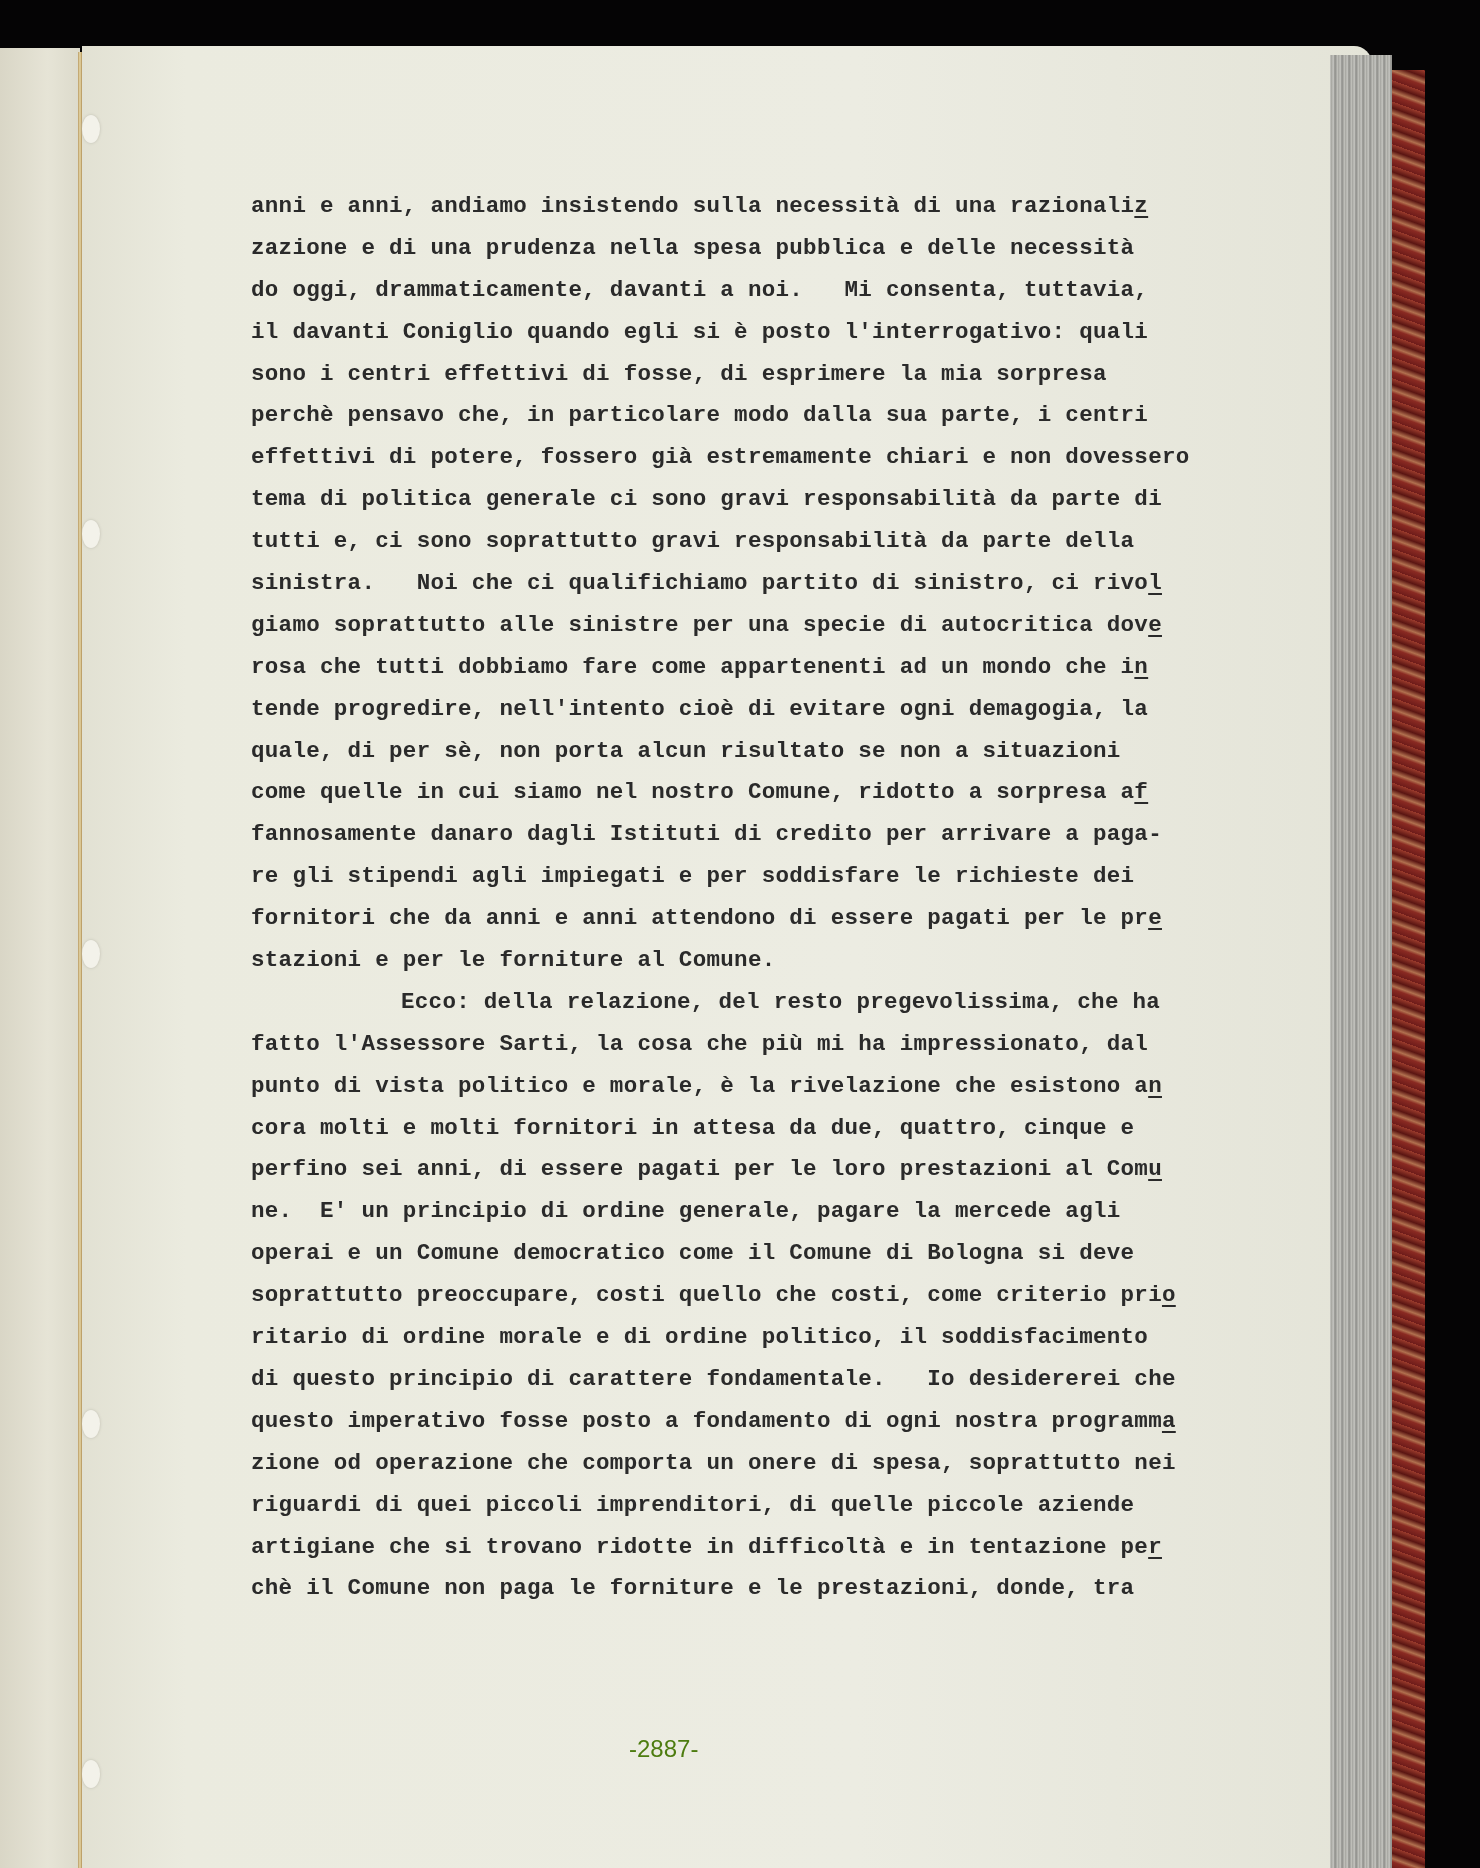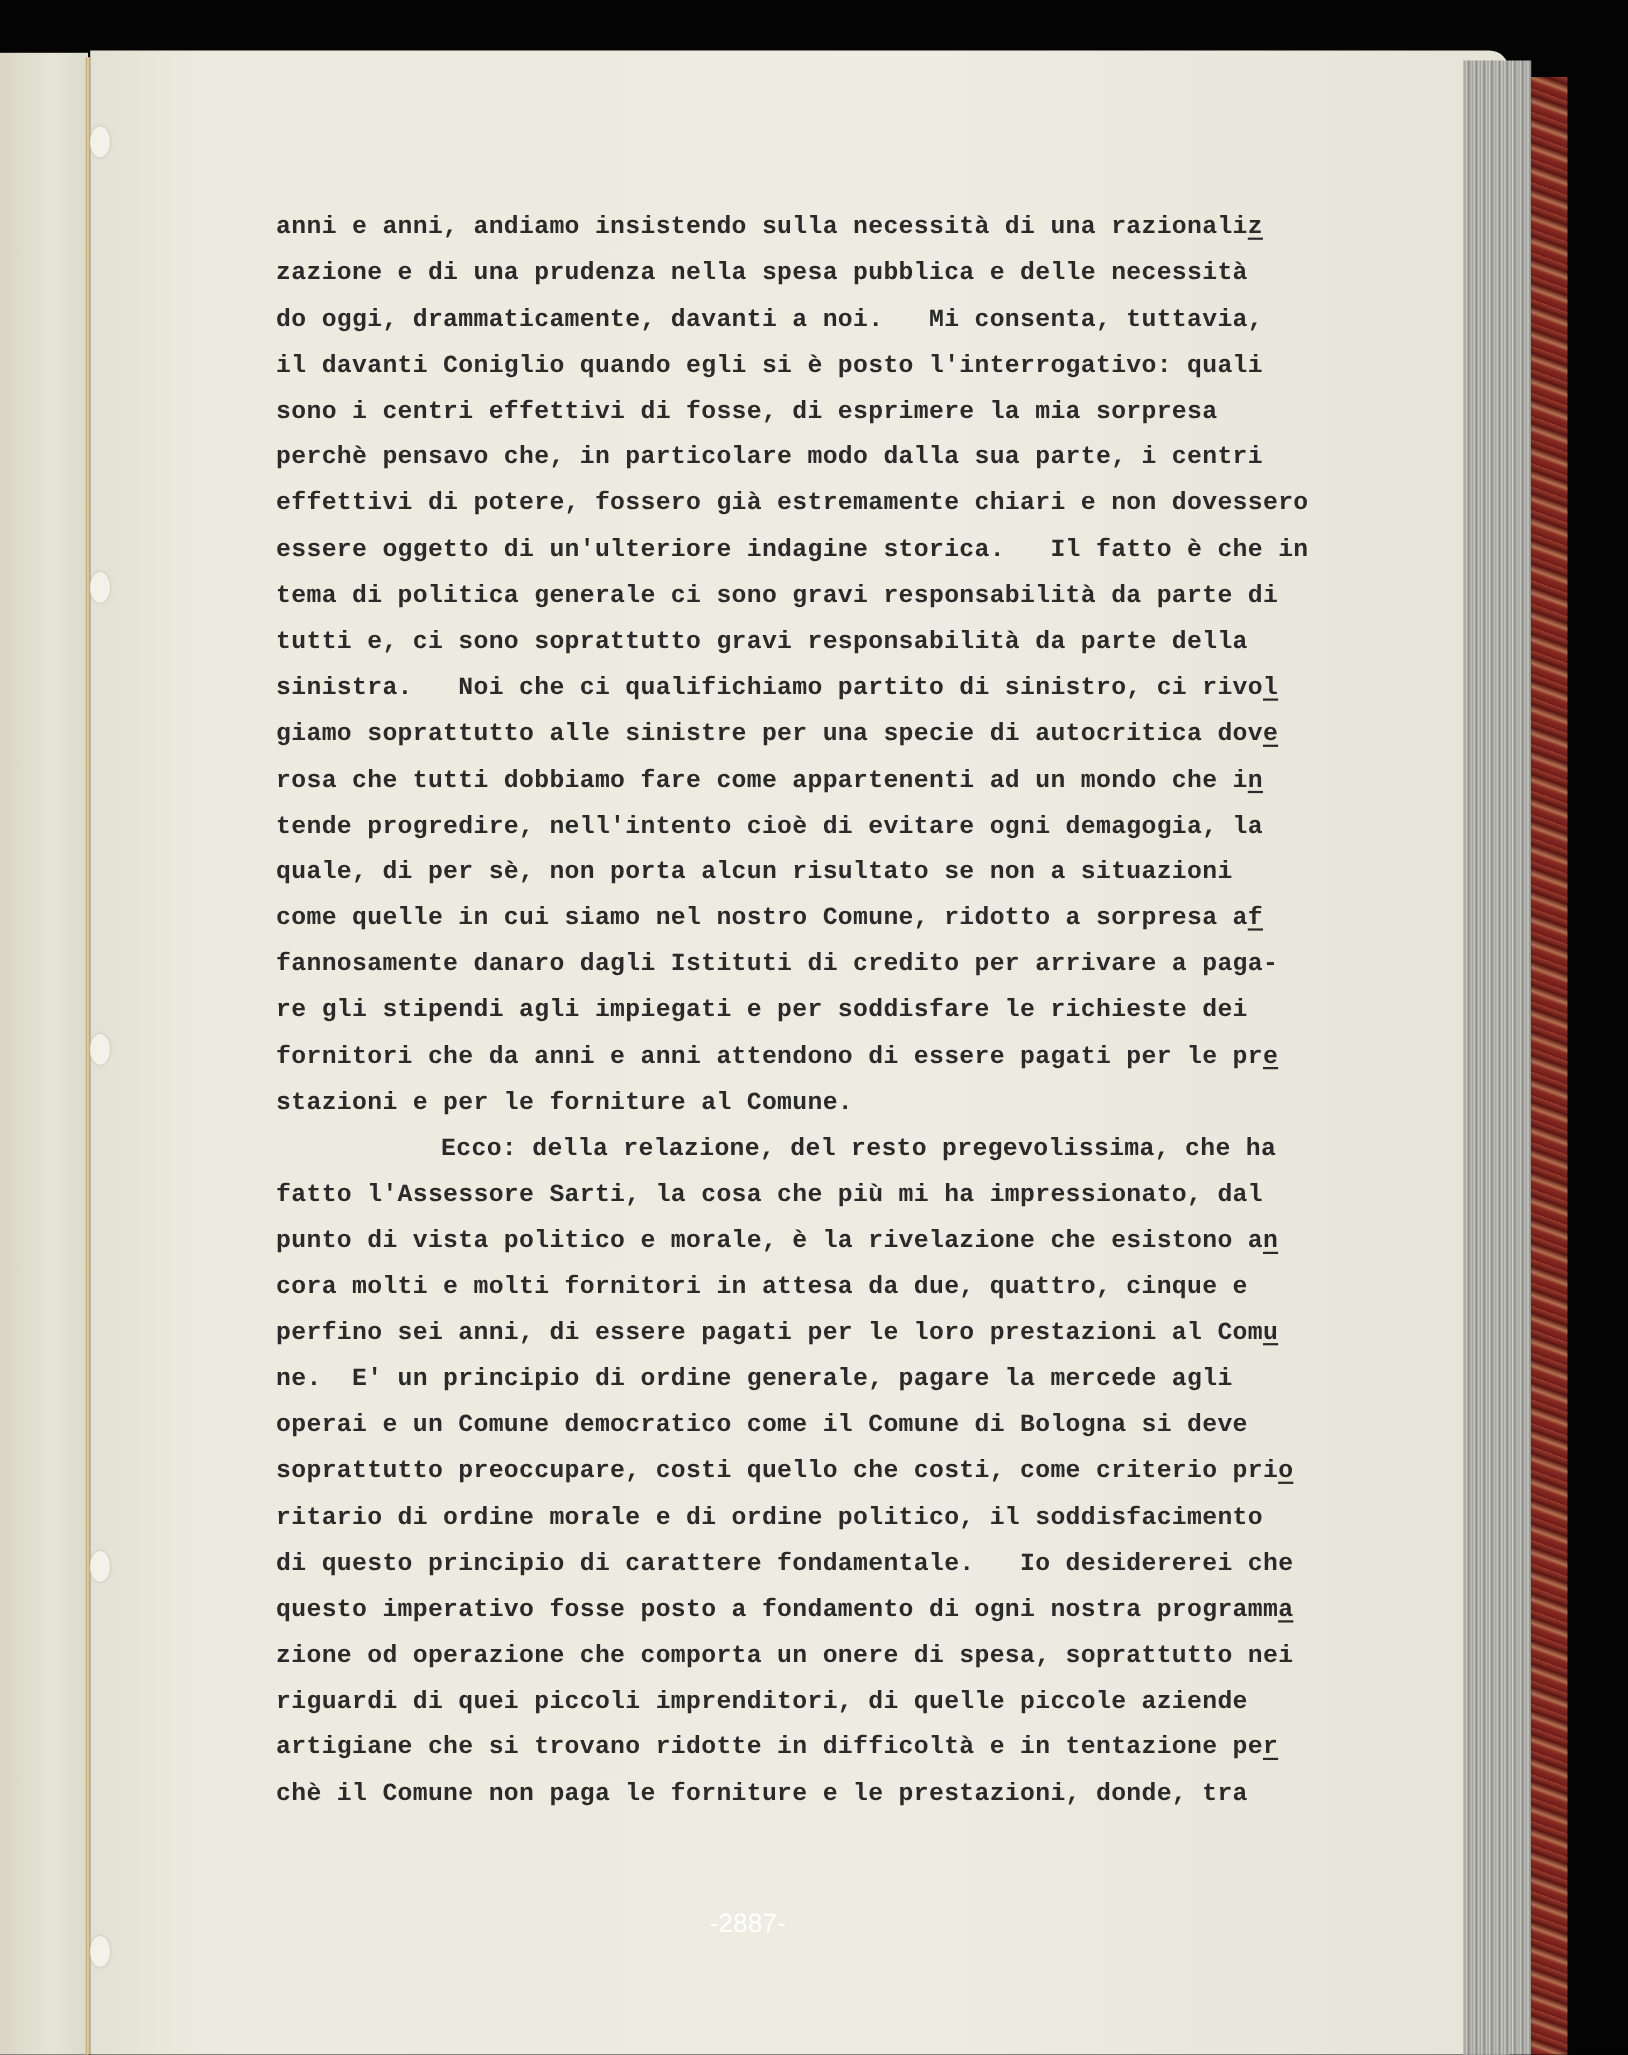--- a/index.html
+++ b/index.html
@@ -30,22 +30,22 @@
   }
   .tab { position: absolute; width: 18px; height: 28px; background: #f3f2ea; border-radius: 50%; box-shadow: 0 0 3px #bfbdb0; }
   .text-block {
     position: absolute; left: 251px; top: 186px; width: 980px;
     font-size: 22.5px; font-weight: bold; color: #2a2a2a; letter-spacing: 0.3px;
   }
   .line { height: 41.9px; line-height: 41.9px; white-space: pre; }
   .line.indent { padding-left: 150px; }
   .u { text-decoration: underline; text-decoration-thickness: 2px; text-underline-offset: 4px; }
   .page-number {
-    position: absolute; left: 645px; top: 1735px;
-    font-family: "Liberation Sans", sans-serif; font-size: 24px; color: #ffffff;
+    position: absolute; left: 629px; top: 1735px;
+    font-family: "Liberation Sans", sans-serif; font-size: 24px; color: #4d7c0f;
   }
 </style>
 </head>
 <body>
 
 <div class="left-page"></div>
 <div class="gutter"></div>
 <div class="right-page"></div>
 <div class="page-edges"></div>
 <div class="binding"></div>
@@ -57,21 +57,20 @@
 <div class="tab" style="left:82px;top:1760px"></div>
 
 <div class="text-block" id="text-block">
     <div class="line"><span>anni e anni, andiamo insistendo sulla necessità di una razionali</span><span class="u">z</span></div>
     <div class="line"><span>zazione e di una prudenza nella spesa pubblica e delle necessità</span></div>
     <div class="line"><span>do oggi, drammaticamente, davanti a noi.   Mi consenta, tuttavia,</span></div>
     <div class="line"><span>il davanti Coniglio quando egli si è posto l'interrogativo: quali</span></div>
     <div class="line"><span>sono i centri effettivi di fosse, di esprimere la mia sorpresa</span></div>
     <div class="line"><span>perchè pensavo che, in particolare modo dalla sua parte, i centri</span></div>
     <div class="line"><span>effettivi di potere, fossero già estremamente chiari e non dovessero</span></div>
-    <div class="line"><span>essere oggetto di un'ulteriore indagine storica.   Il fatto è che in</span></div>
     <div class="line"><span>tema di politica generale ci sono gravi responsabilità da parte di</span></div>
     <div class="line"><span>tutti e, ci sono soprattutto gravi responsabilità da parte della</span></div>
     <div class="line"><span>sinistra.   Noi che ci qualifichiamo partito di sinistro, ci rivo</span><span class="u">l</span></div>
     <div class="line"><span>giamo soprattutto alle sinistre per una specie di autocritica dov</span><span class="u">e</span></div>
     <div class="line"><span>rosa che tutti dobbiamo fare come appartenenti ad un mondo che i</span><span class="u">n</span></div>
     <div class="line"><span>tende progredire, nell'intento cioè di evitare ogni demagogia, la</span></div>
     <div class="line"><span>quale, di per sè, non porta alcun risultato se non a situazioni</span></div>
     <div class="line"><span>come quelle in cui siamo nel nostro Comune, ridotto a sorpresa a</span><span class="u">f</span></div>
     <div class="line"><span>fannosamente danaro dagli Istituti di credito per arrivare a paga-</span></div>
     <div class="line"><span>re gli stipendi agli impiegati e per soddisfare le richieste dei</span></div>

